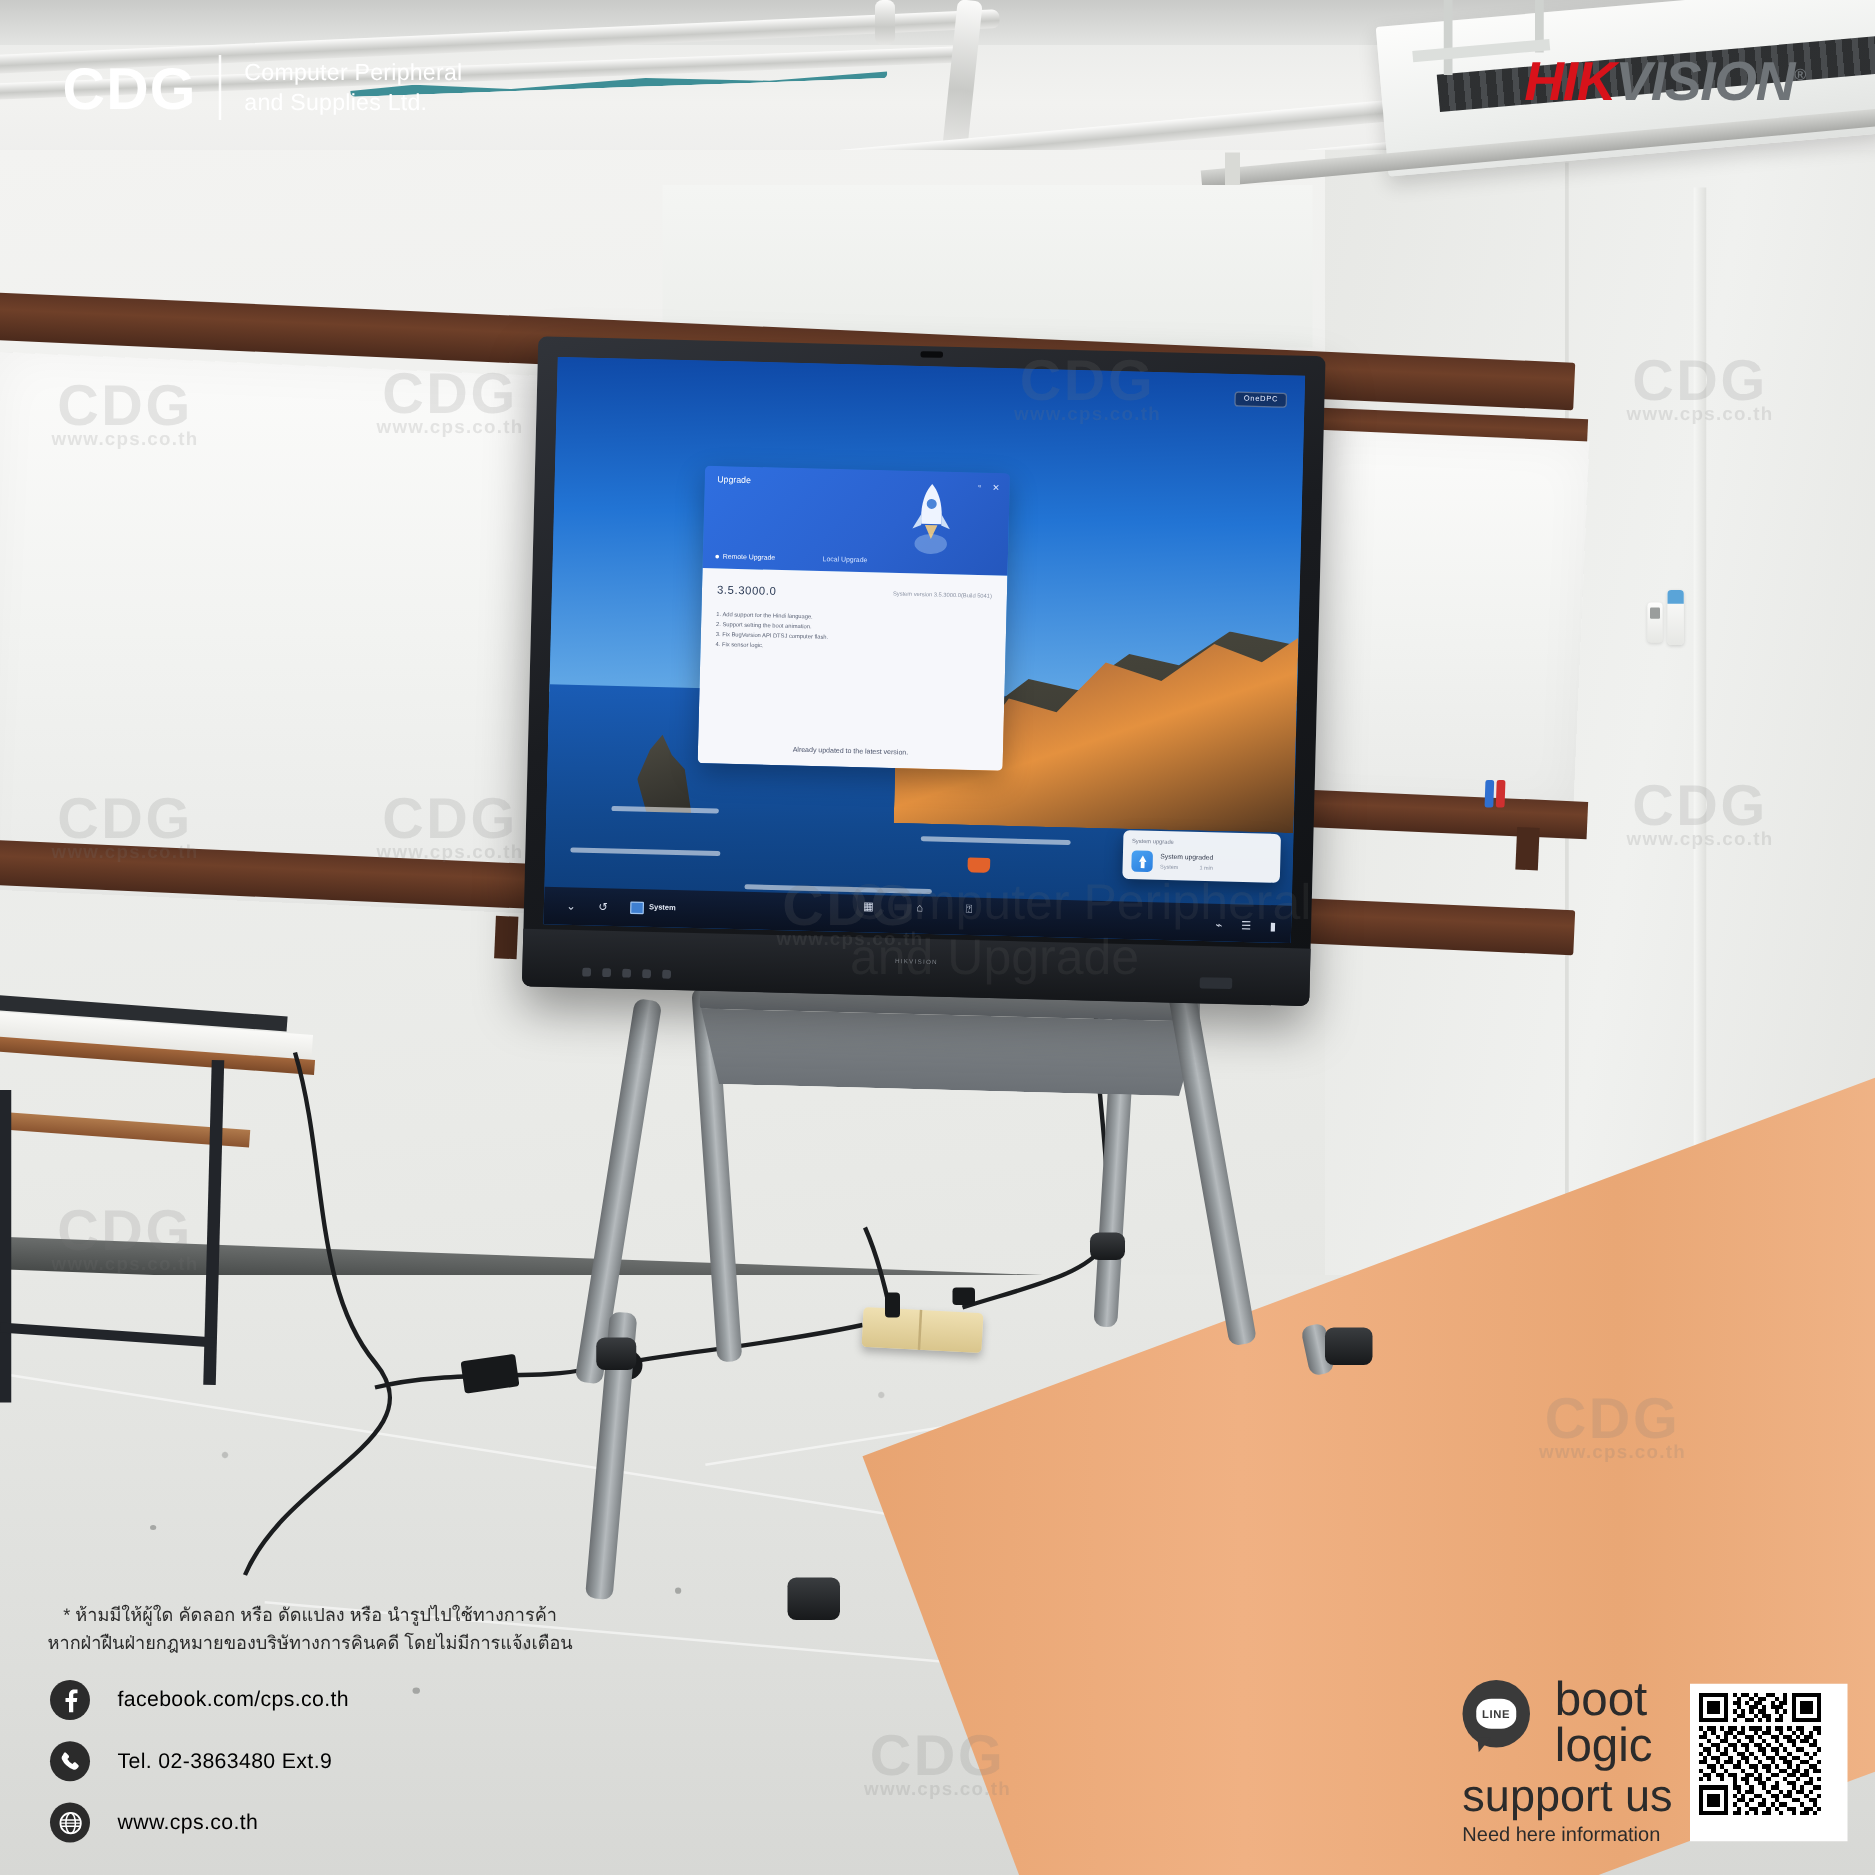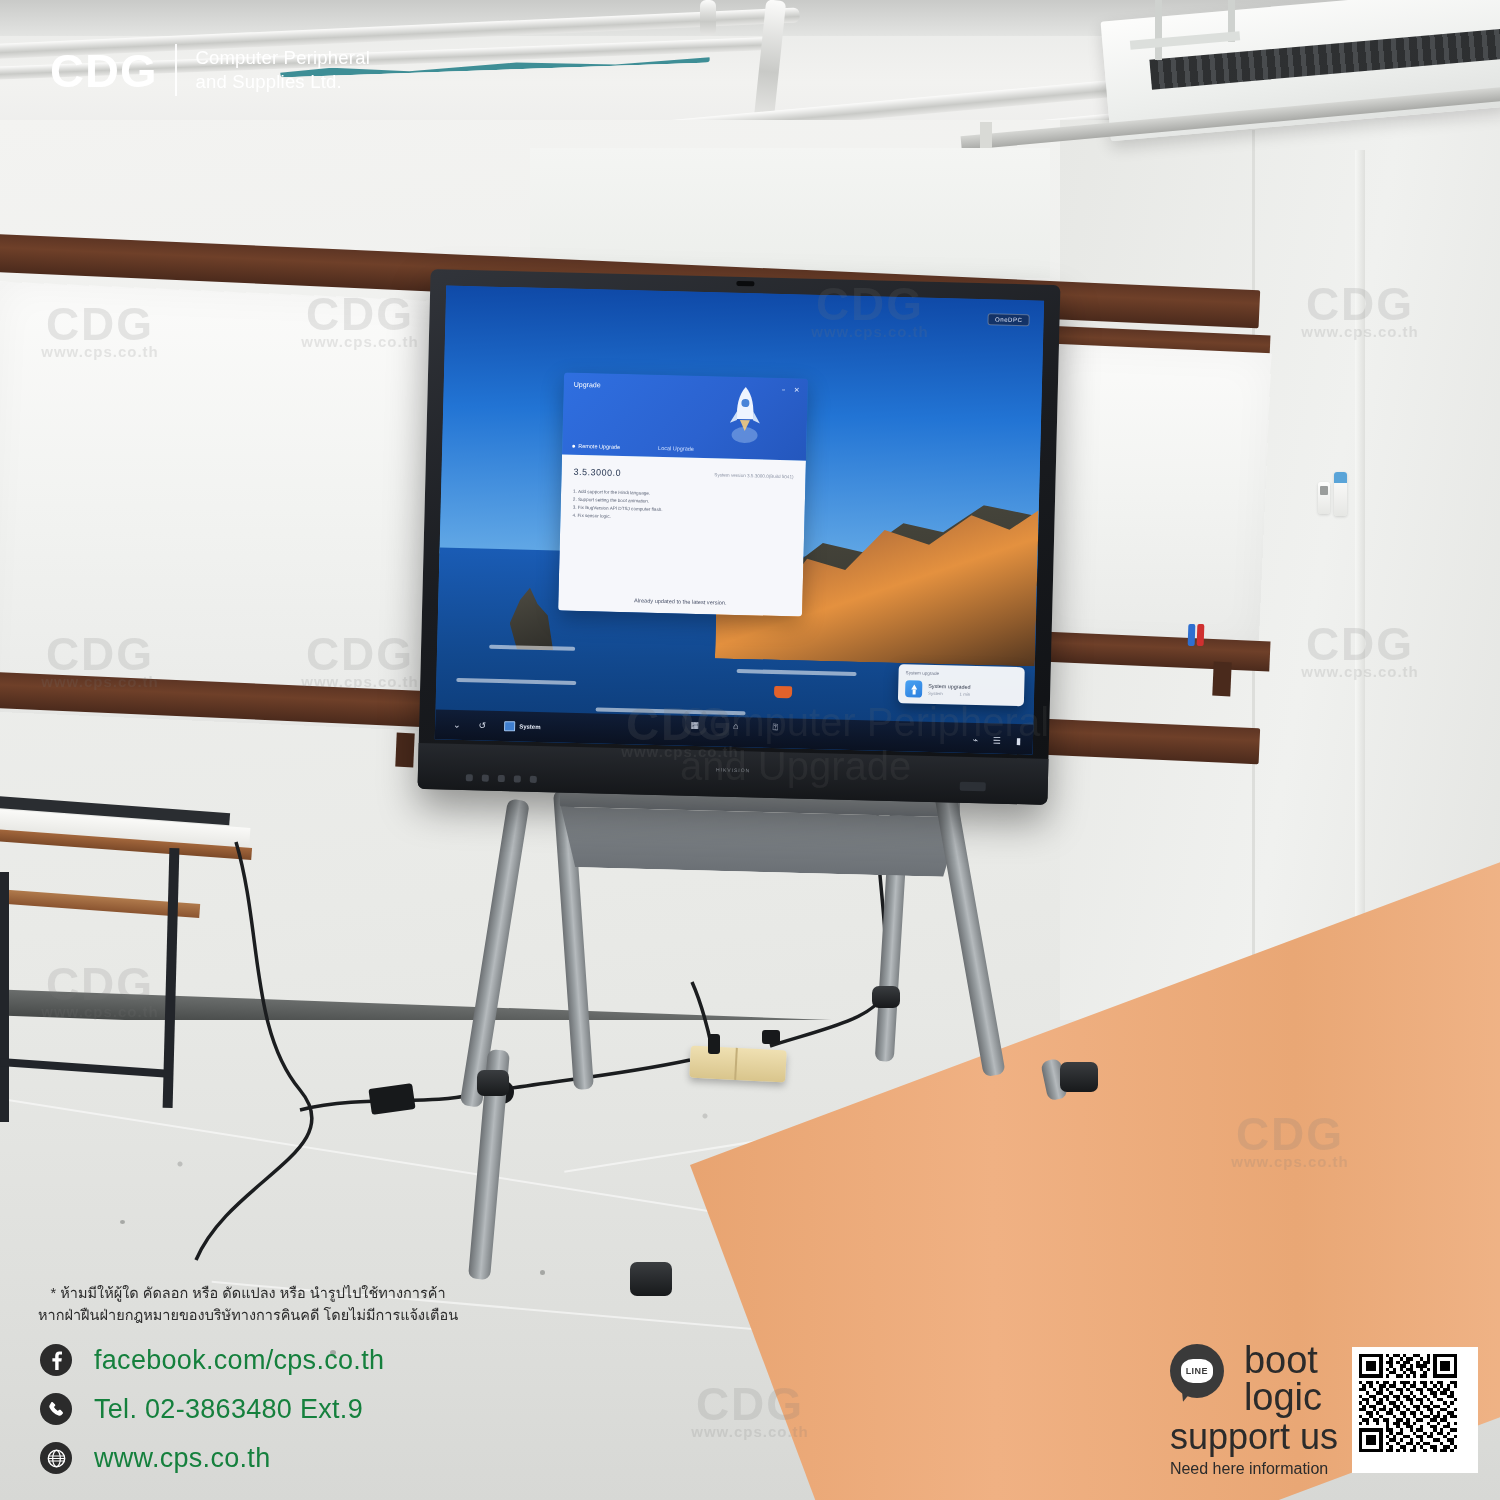--- a/index.html
+++ b/index.html
@@ -233,21 +233,21 @@
   .hik .k{color:#d8121a;}
   .hik .v{color:#6f7478;}
   .hik .reg{font-size:13px;vertical-align:super;color:#6f7478;font-style:normal;}
 
   .disclaimer{position:absolute;left:38px;top:1282px;z-index:40;color:#2b2b2b;
     font-size:14.5px;line-height:1.55;text-align:center;}
   .contact{position:absolute;left:40px;top:1344px;z-index:40;}
   .crow{display:flex;align-items:center;gap:22px;margin-bottom:17px;}
   .cic{width:32px;height:32px;border-radius:50%;background:#2b2b2b;color:#fff;
     display:flex;align-items:center;justify-content:center;flex:none;}
-  .ctext{font-size:27px;color:#15803d;letter-spacing:.3px;}
+  .ctext{font-size:17px;color:#000000;letter-spacing:.3px;}
 
   .linebox{position:absolute;right:22px;bottom:22px;z-index:40;display:flex;align-items:center;gap:14px;}
   .line-left{display:flex;flex-direction:column;align-items:flex-start;}
   .line-top{display:flex;align-items:flex-start;gap:20px;}
   .line-badge{width:54px;height:54px;border-radius:50%;background:#3a3a3a;
     display:flex;align-items:center;justify-content:center;position:relative;flex:none;margin-top:2px;}
   .line-badge:after{content:"";position:absolute;left:12px;bottom:-4px;width:11px;height:12px;
     background:#3a3a3a;clip-path:polygon(0 0,100% 0,10% 100%);}
   .line-inner{width:32px;height:24px;border-radius:12px/10px;background:#fff;
     display:flex;align-items:center;justify-content:center;color:#3a3a3a;font-size:9px;font-weight:700;letter-spacing:.5px;}
@@ -501,20 +501,23 @@
 
   <div class="cdg-logo">
     <div class="cdg-mark">CDG</div>
     <div class="cdg-bar"></div>
     <div class="cdg-sub">
       <div>Computer Peripheral</div>
       <div>and Supplies Ltd.</div>
     </div>
   </div>
 
+  <div class="hik">
+    <span class="k">HIK</span><span class="v">VISION</span><span class="reg">®</span>
+  </div>
 
   <div class="disclaimer">
     <div>* ห้ามมีให้ผู้ใด คัดลอก หรือ ดัดแปลง หรือ นำรูปไปใช้ทางการค้า</div>
     <div>หากฝ่าฝืนฝ่ายกฎหมายของบริษัทางการคินคดี โดยไม่มีการแจ้งเตือน</div>
   </div>
 
   <div class="contact">
     <div class="crow">
       <span class="cic">
         <svg width="13" height="19" viewBox="0 0 13 19">

